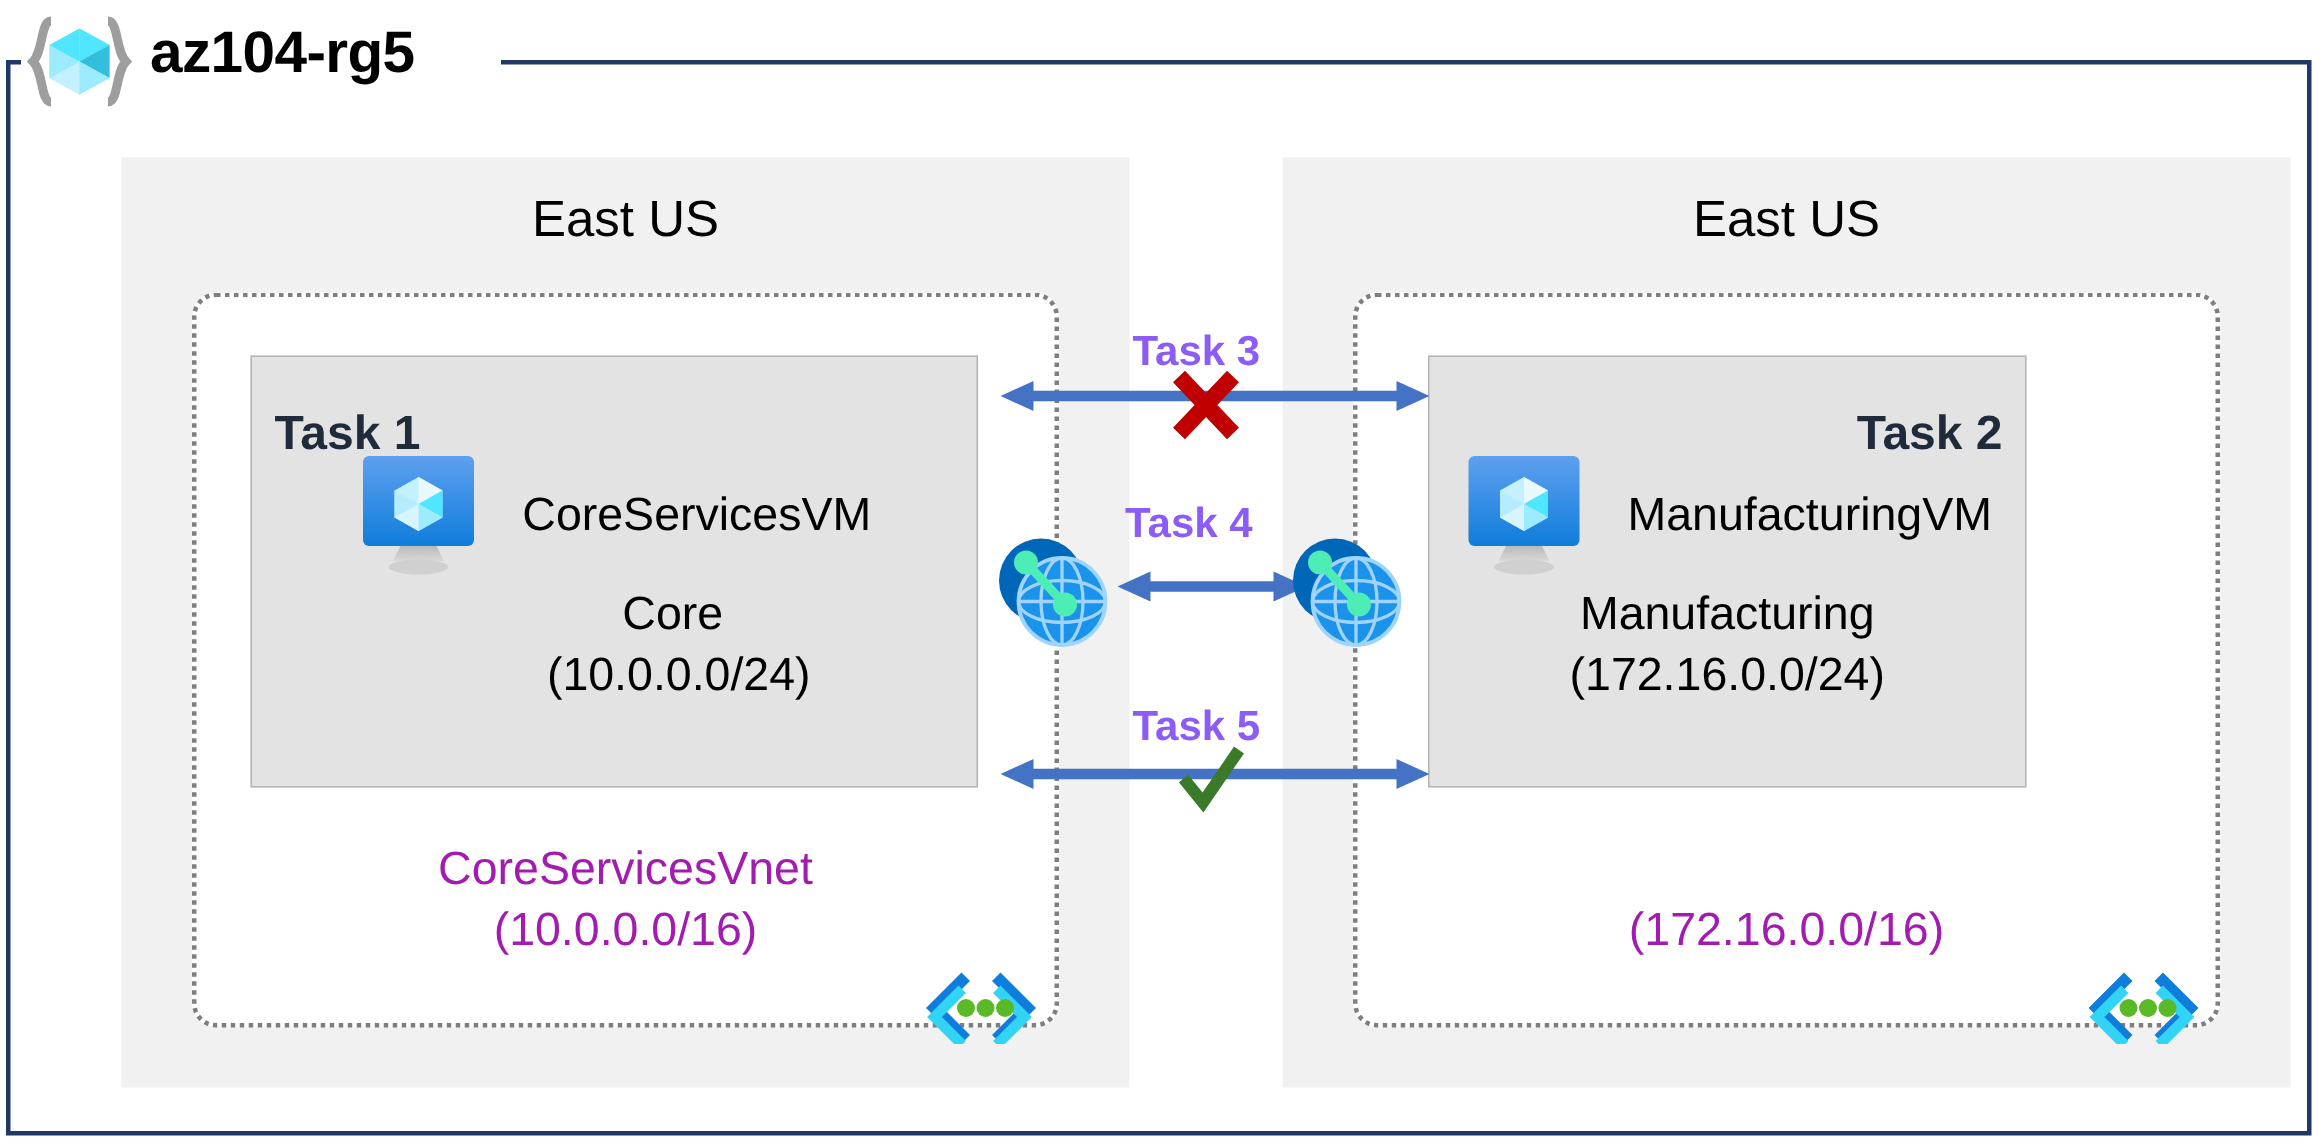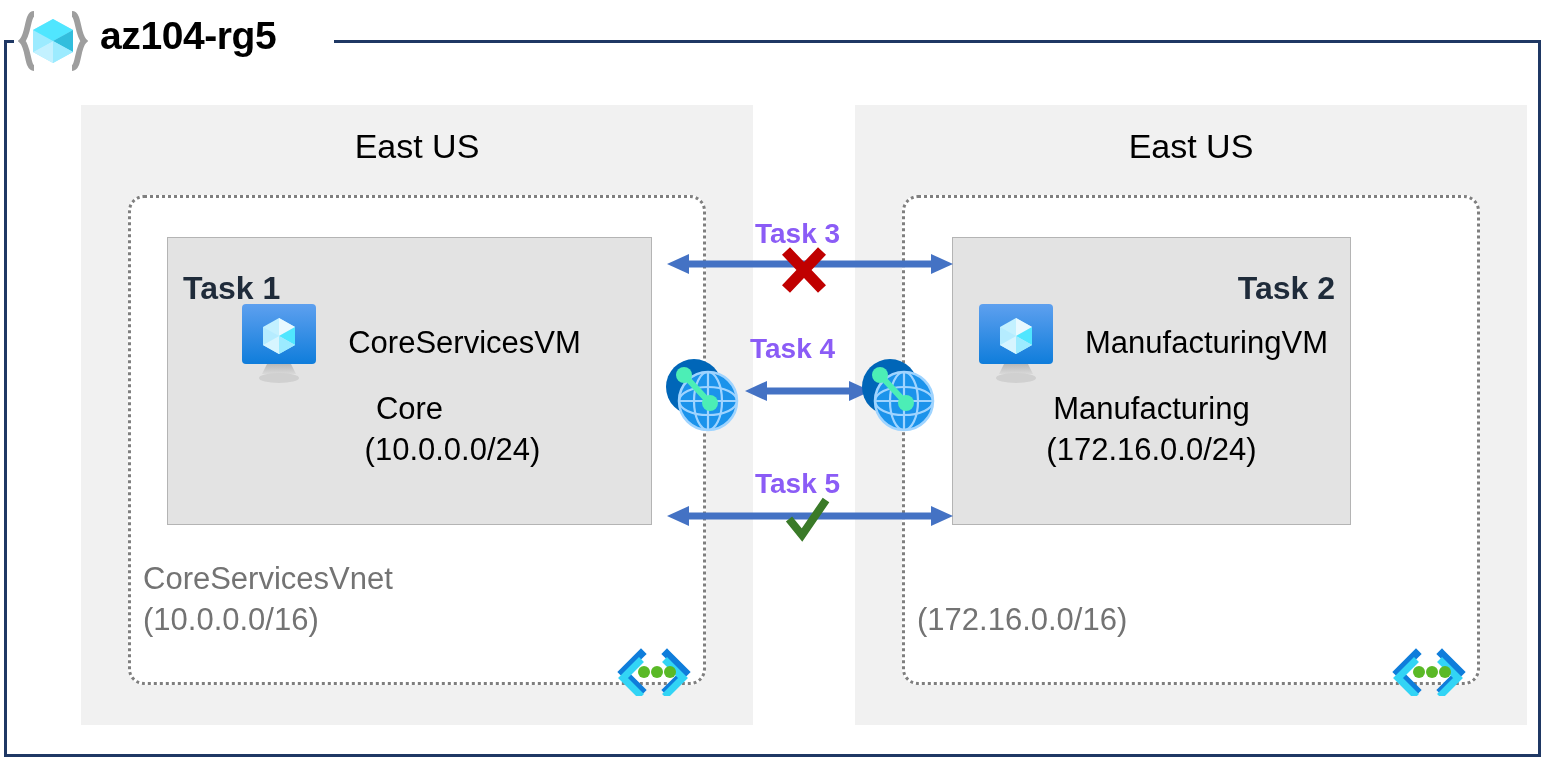--- a/index.html
+++ b/index.html
@@ -74,24 +74,25 @@
     border:3px dotted #7f7f7f;
     border-radius:16px;
     background:#ffffff;
     box-sizing:border-box;
   }
   .vnet.left{ left:128px; width:578px; }
   .vnet.right{ left:902px; width:578px; }
 
   .vnet-label{
     position:absolute;
-    left:12px; width:100%;
+    left:0; width:100%;
+    text-align:center;
     font-size:31px;
     line-height:41px;
-    color:#737373;
+    color:#a21caf;
   }
   .vnet-label.l1{ top:360px; }
 
   
   .subnet{
     position:absolute;
     top:237px;
     height:288px;
     background:#e3e3e3;
     border:1px solid #b4b4b4;
@@ -205,21 +206,21 @@
         <rect x="4" y="4" width="74" height="60" rx="4" fill="url(#vmg1)"></rect>
         <polygon points="41,18 57,27 57,45 41,54 25,45 25,27" fill="#c3f1ff"></polygon>
         <polygon points="41,18 57,27 41,36" fill="#e8f9ff"></polygon>
         <polygon points="41,36 57,27 57,45" fill="#50e6ff"></polygon>
         <polygon points="41,36 57,45 41,54" fill="#9cebff"></polygon>
         <polygon points="41,36 41,54 25,45" fill="#d6f5ff"></polygon>
         <polygon points="41,36 25,45 25,27" fill="#b5ecff"></polygon>
       </svg>
       <div class="vm-name">CoreServicesVM</div>
     </div>
-    <div class="subnet-cidr" style="top:150px;">Core</div>
+    <div class="subnet-cidr" style="top:150px;padding-left:39px;">Core</div>
     <div class="subnet-cidr" style="top:191px;padding-left:43px;">(10.0.0.0/24)</div>
   </div>
 
   <svg class="vnet-corner" style="left:617px; top:648px;" viewBox="0 0 74 48">
     <path d="M24 6 L6 24 L24 42" fill="none" stroke="#0f7ddb" stroke-width="8" stroke-linecap="square"></path>
     <path d="M20 10 L4 26 L20 42" fill="none" stroke="#32d4f5" stroke-width="7" stroke-linecap="square" transform="translate(2,4)"></path>
     <path d="M50 6 L68 24 L50 42" fill="none" stroke="#0f7ddb" stroke-width="8" stroke-linecap="square"></path>
     <path d="M52 10 L68 26 L52 42" fill="none" stroke="#32d4f5" stroke-width="7" stroke-linecap="square" transform="translate(-2,4)"></path>
     <circle cx="27" cy="24" r="6" fill="#5ab926"></circle>
     <circle cx="40" cy="24" r="6" fill="#5ab926"></circle>

